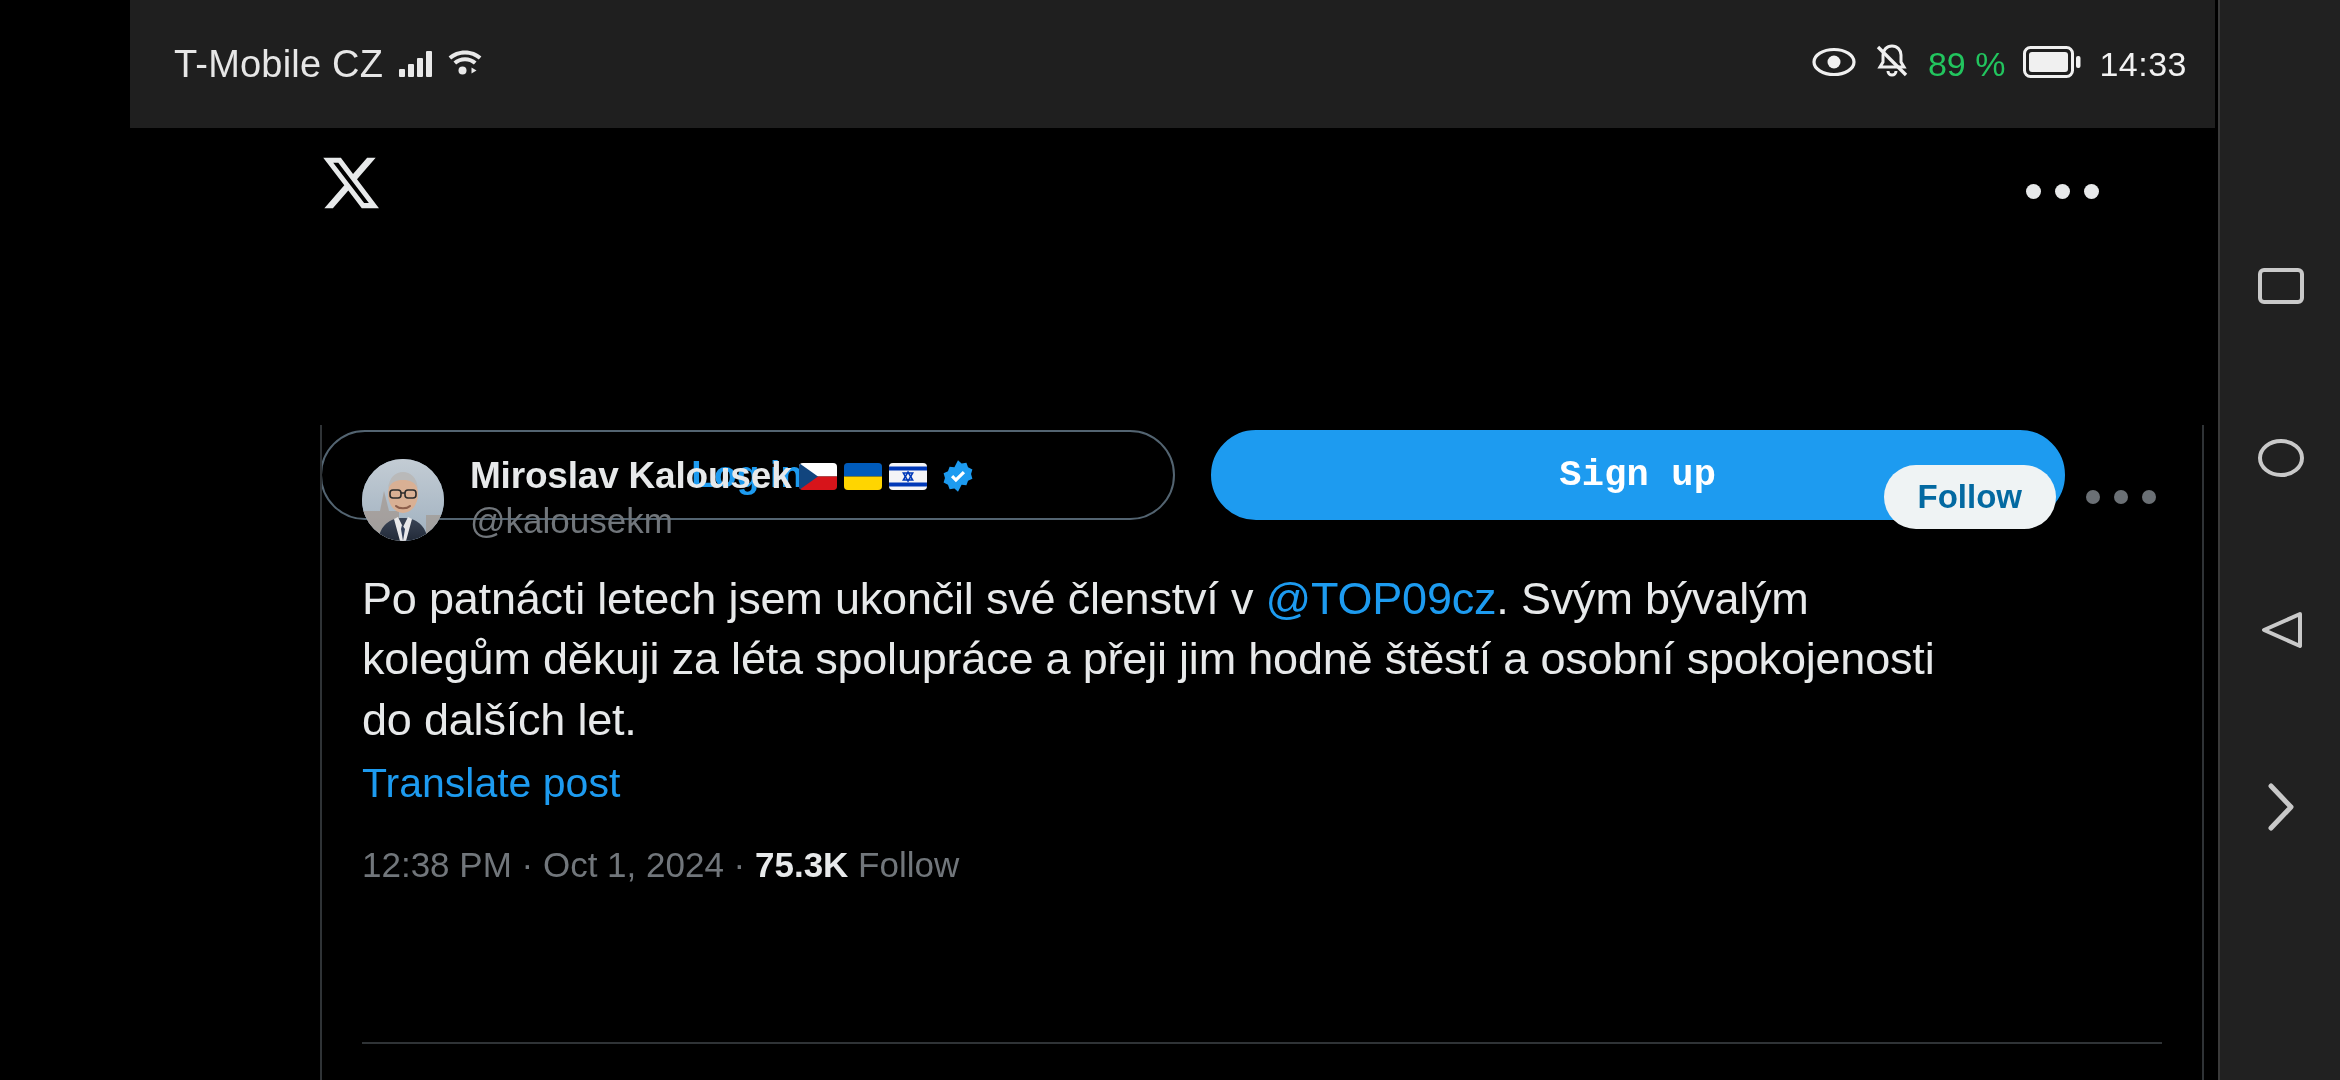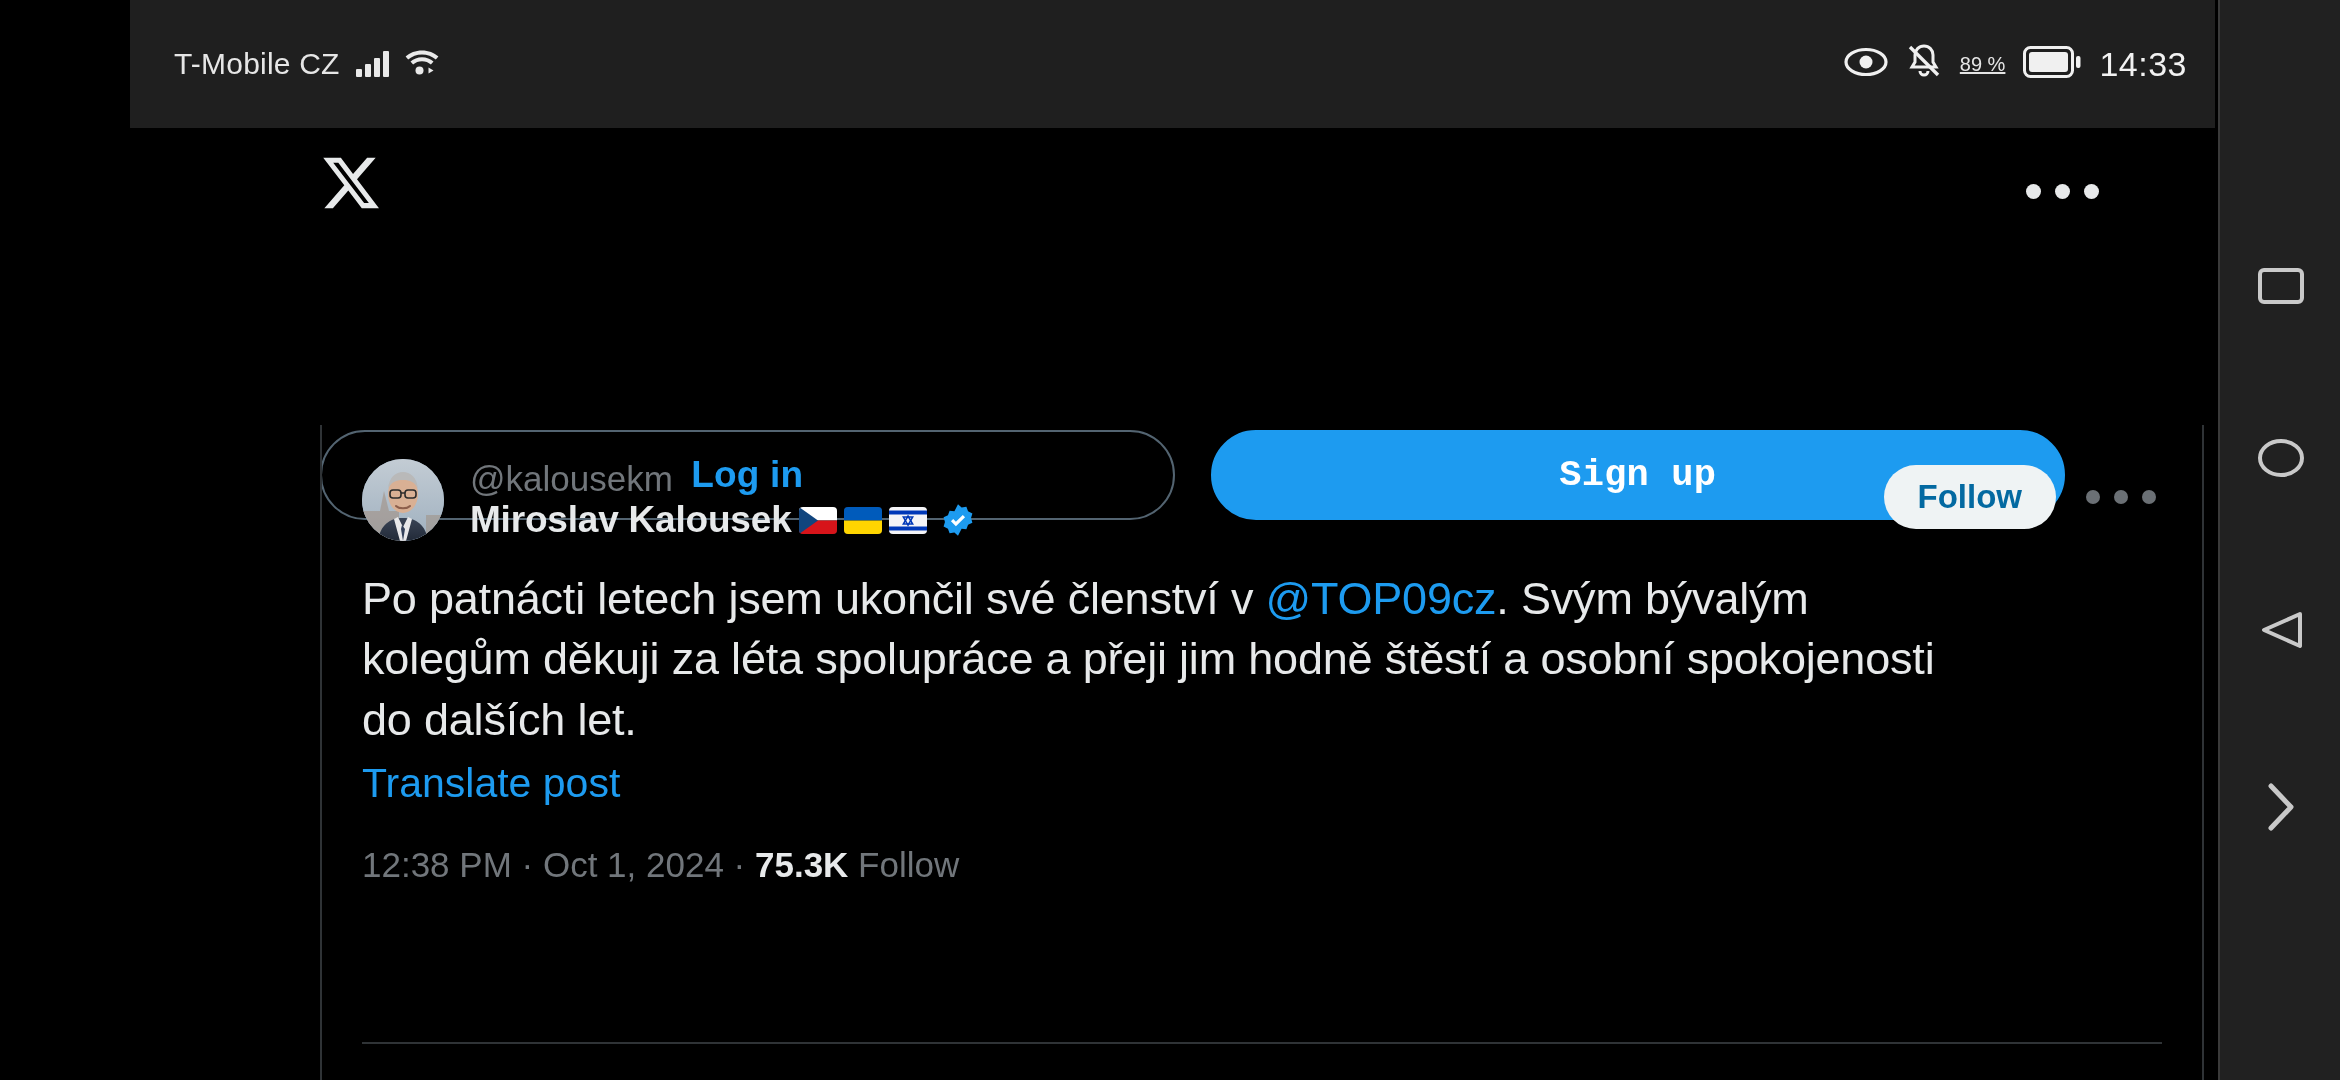--- a/index.html
+++ b/index.html
@@ -14,26 +14,26 @@
 
   
   #statusbar {
     position: absolute; left: 130px; top: 0;
     width: 2085px; height: 128px;
     background: #1f1f1f;
     display: flex; align-items: center;
     color: #e8e8e8;
   }
   #sb-left { display:flex; align-items:center; gap:16px; margin-left: 44px; }
-  #carrier { font-size: 30px; letter-spacing: .2px; color:#e6e6e6; }
+  #carrier { font-size: 38px; letter-spacing: .2px; color:#e6e6e6; }
   #sb-right {
     margin-left:auto; margin-right: 28px;
     display:flex; align-items:center; gap: 18px;
   }
-  .sb-txt { font-size: 20px; color:#e5e5e5;text-decoration:underline; }
+  .sb-txt { font-size: 34px; color:#22c55e; }
   #clock { font-size: 34px; color:#f2f2f2; letter-spacing:.5px; }
 
   
   .signal { display:flex; align-items:flex-end; gap:3px; height:26px; }
   .signal i { display:block; width:6px; background:#e9e9e9; border-radius:1px; }
   .signal i:nth-child(1){ height:8px; }
   .signal i:nth-child(2){ height:13px; }
   .signal i:nth-child(3){ height:19px; }
   .signal i:nth-child(4){ height:26px; }
 
@@ -212,21 +212,20 @@
             <ellipse cx="41" cy="35" rx="15" ry="19" fill="#d9b094"></ellipse>
             <path d="M26 30c1-12 8-17 15-17s14 5 15 17c-3-7-8-9-15-9s-12 2-15 9z" fill="#b9b9b9"></path>
             <rect x="28" y="31" width="11" height="8" rx="3" fill="none" stroke="#2b2b2b" stroke-width="1.6"></rect>
             <rect x="43" y="31" width="11" height="8" rx="3" fill="none" stroke="#2b2b2b" stroke-width="1.6"></rect>
             <line x1="39" y1="34" x2="43" y2="34" stroke="#2b2b2b" stroke-width="1.4"></line>
             <path d="M34 47c3 3 11 3 14 0" fill="none" stroke="#8d5f4c" stroke-width="2" stroke-linecap="round"></path>
           </svg>
         </div>
 
         <div id="identity">
-          <div id="handle">@kalousekm</div>
           <div id="name-row">
             <span id="display-name">Miroslav Kalousek</span>
             <span class="flag">
               <svg width="38" height="27" viewBox="0 0 38 27">
                 <rect width="38" height="13.5" fill="#fff"></rect>
                 <rect y="13.5" width="38" height="13.5" fill="#d7141a"></rect>
                 <path d="M0 0l19 13.5L0 27z" fill="#11457e"></path>
               </svg>
             </span>
             <span class="flag">
@@ -244,20 +243,21 @@
                 <path d="M19 18.2l-4.7-8.1h9.4z" fill="none" stroke="#0038b8" stroke-width="1.5"></path>
               </svg>
             </span>
             <span id="verified-badge">
               <svg width="36" height="36" viewBox="0 0 24 24">
                 <path d="M12 1.5l2.4 2.1 3.2-.4 1.1 3 2.9 1.4-.9 3.1.9 3.1-2.9 1.4-1.1 3-3.2-.4L12 22.5l-2.4-2.1-3.2.4-1.1-3-2.9-1.4.9-3.1-.9-3.1 2.9-1.4 1.1-3 3.2.4z" fill="#1d9bf0"></path>
                 <path d="M10.6 16.2l-3.3-3.3 1.5-1.5 1.8 1.8 4.6-4.6 1.5 1.5z" fill="#fff"></path>
               </svg>
             </span>
           </div>
+          <div id="handle">@kalousekm</div>
         </div>
 
         <div id="follow-row">
           <div id="follow-button">Follow</div>
           <div id="post-more" class="dots grey">
               <b></b>
               <b></b>
               <b></b>
             </div>
         </div>

